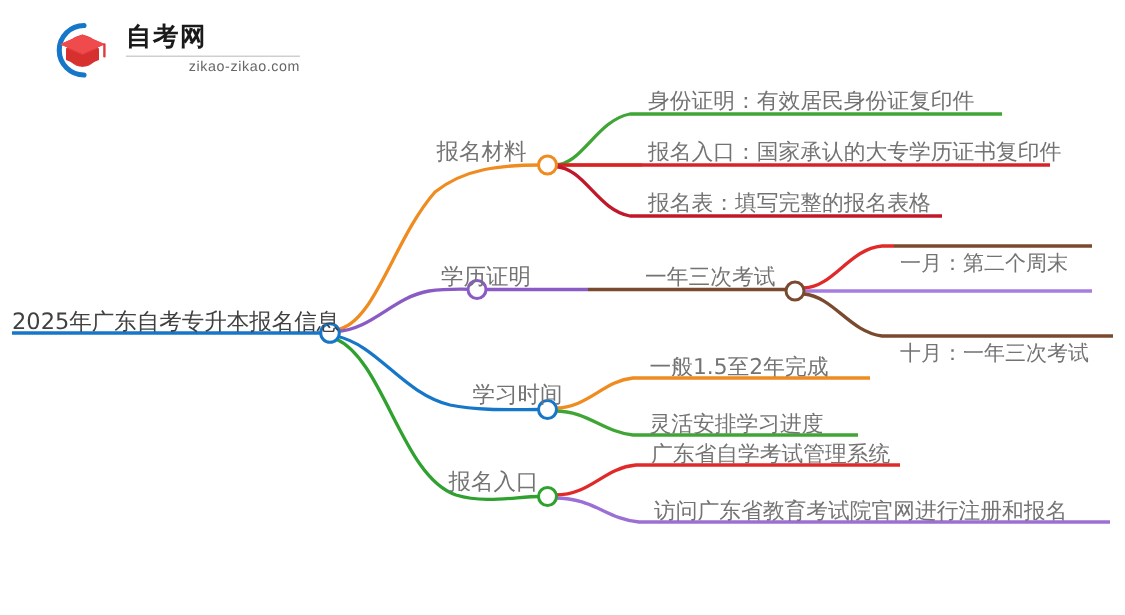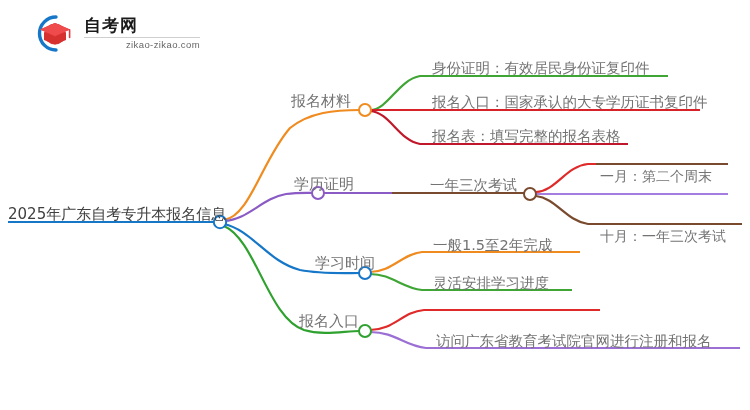--- a/index.html
+++ b/index.html
@@ -139,15 +139,16 @@
   <div class="node-label lvl2" style="left:432px;top:129px;">报名表：填写完整的报名表格</div>
 
   <div class="node-label lvl2" style="left:430px;top:178px;">一年三次考试</div>
 
   <div class="node-label lvl3" style="left:600px;top:150px;">一月：第二个周末</div>
   <div class="node-label lvl3" style="left:600px;top:210px;">十月：一年三次考试</div>
 
   <div class="node-label lvl2" style="left:433px;top:238px;">一般1.5至2年完成</div>
   <div class="node-label lvl2" style="left:433px;top:276px;">灵活安排学习进度</div>
 
+  <div class="node-label lvl2" style="left:434px;top:296px;">广东省自学考试管理系统</div>
   <div class="node-label lvl2" style="left:436px;top:334px;">访问广东省教育考试院官网进行注册和报名</div>
 
 </div>
 
 </body></html>

